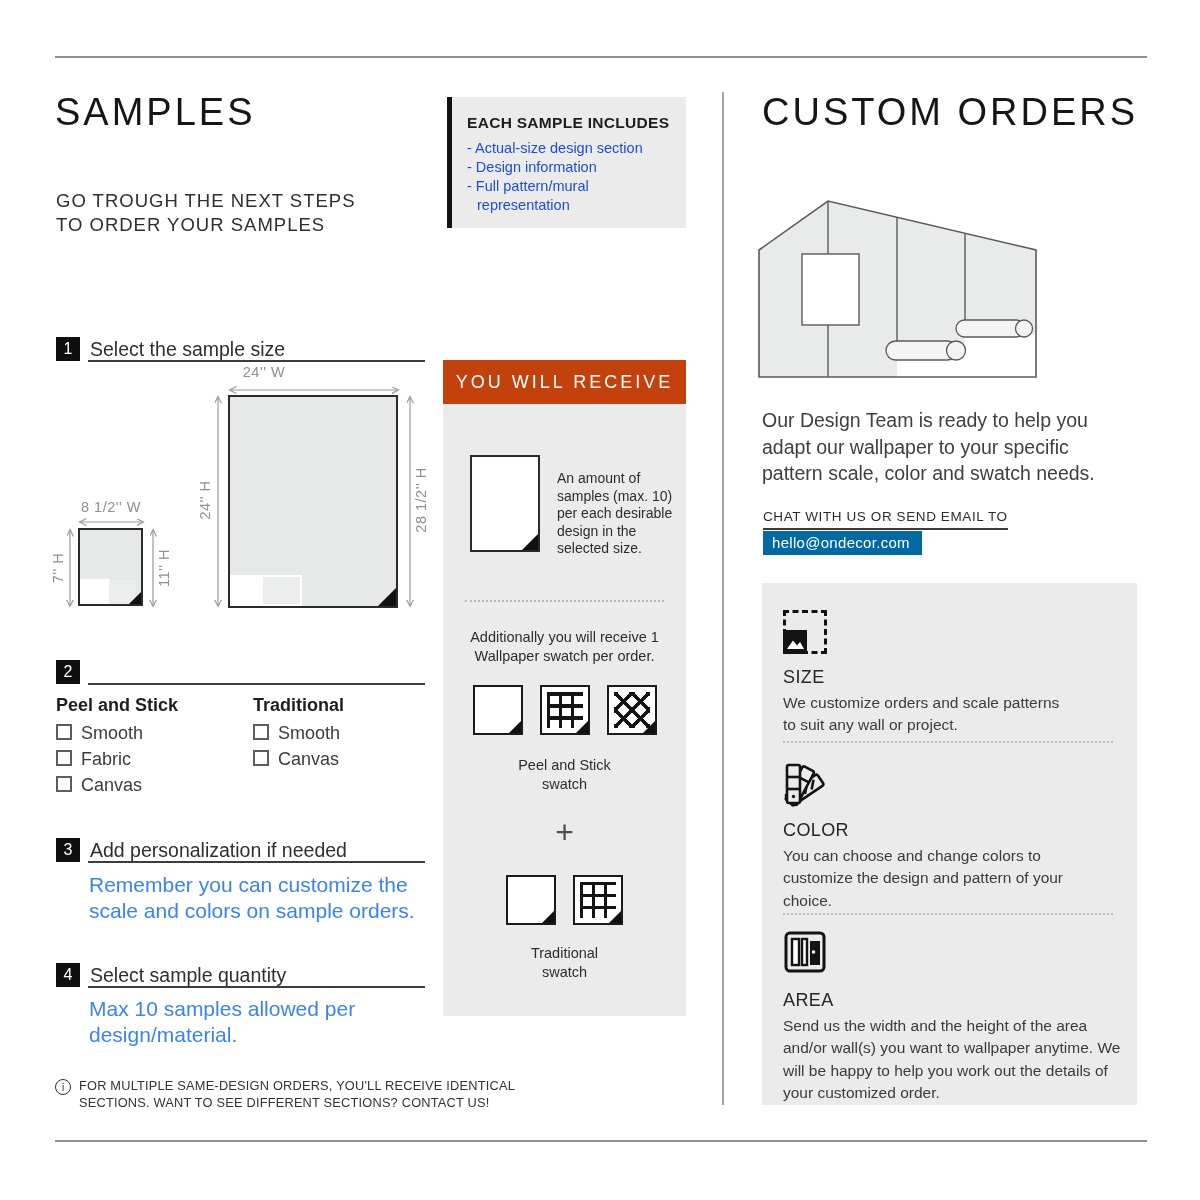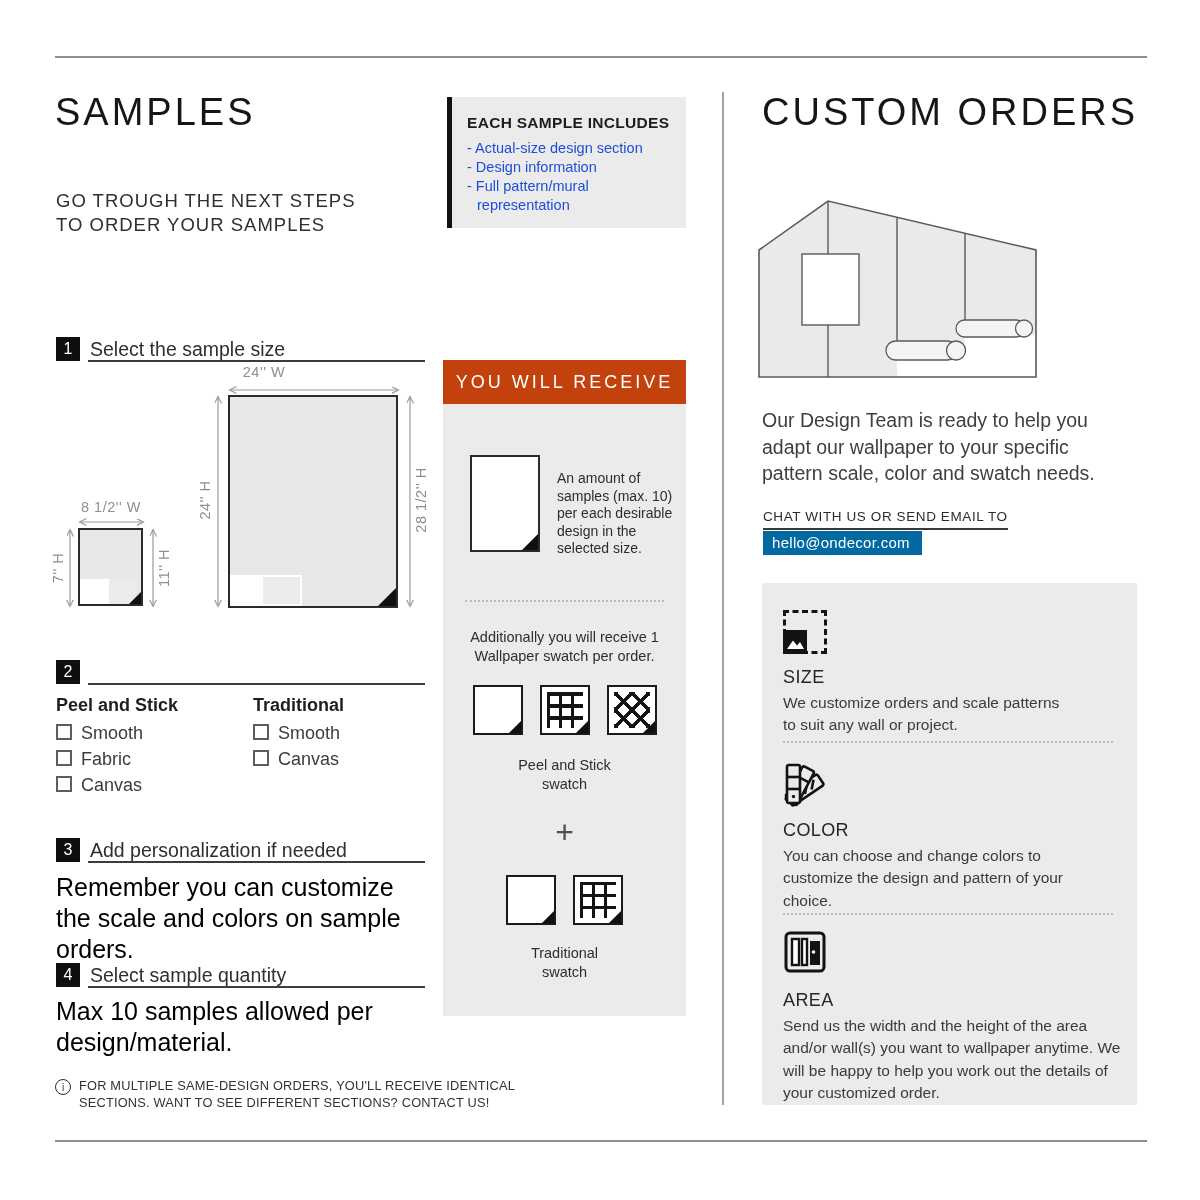--- a/index.html
+++ b/index.html
@@ -33,21 +33,21 @@
   .fold.f12{border-left:12px solid transparent;border-bottom:12px solid #101010;}
   .fold.f18{border-left:18px solid transparent;border-bottom:18px solid #101010;}
   .dim{position:absolute;font-size:14.5px;color:#8f8f8f;letter-spacing:0.5px;white-space:nowrap;
        transform:translate(-50%,-50%);}
   .dim.vert{transform:translate(-50%,-50%) rotate(-90deg);}
   
   .mat-title{font-size:18px;font-weight:bold;color:#1e1e1e;margin-bottom:7px;}
   .mat-row{font-size:18px;color:#3d3d3d;margin-bottom:5px;white-space:nowrap;}
   .cb{display:inline-block;width:12px;height:12px;border:2px solid #5d5d5d;margin-right:9px;
       vertical-align:-1px;background:#fff;}
-  .note{font-size:25px;color:#000000;line-height:1.24;}
+  .note{font-size:21px;color:#3b82f6;line-height:1.24;margin-left:33px;}
   
   .footnote{display:flex;gap:8px;align-items:flex-start;width:485px;}
   .info-icon{flex:0 0 auto;width:14px;height:14px;border:1.5px solid #2e2e2e;border-radius:50%;
              font-size:10px;display:flex;align-items:center;justify-content:center;margin-top:1px;color:#2e2e2e;}
   .footnote-text{font-size:12.8px;letter-spacing:0.2px;line-height:1.3;color:#333;}
   
   .receive-header{left:443px;top:360px;width:243px;height:44px;background:#c2410c;color:#fff;
                   font-size:18px;letter-spacing:3px;display:flex;align-items:center;justify-content:center;white-space:nowrap;}
   .receive-box{left:443px;top:404px;width:243px;height:612px;background:#ebebeb;}
   .sheet{position:absolute;left:27px;top:51px;width:66px;height:93px;background:#fff;border:2px solid #2a2a2a;}

